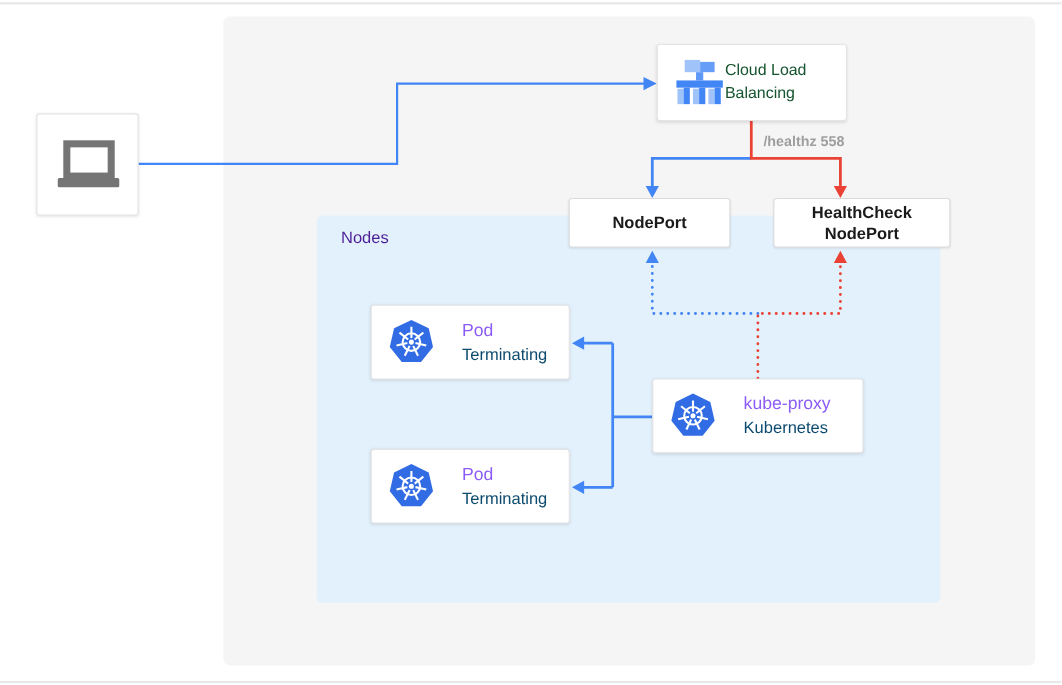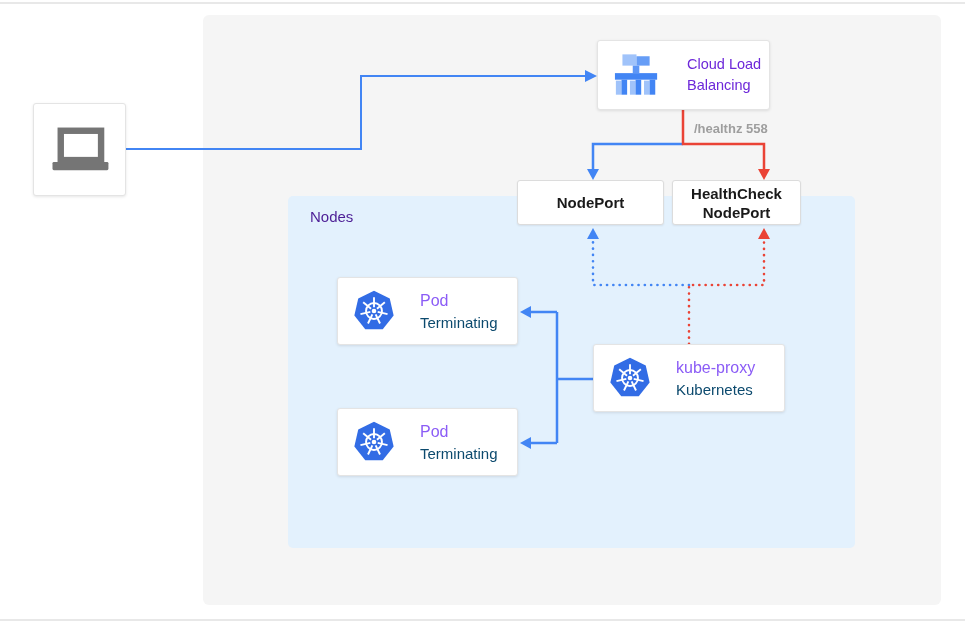--- a/index.html
+++ b/index.html
@@ -69,39 +69,38 @@
     width: 93px; height: 93px;
     justify-content: center;
   }
 
   .clb-card {
     left: 597px; top: 40px;
     width: 173px; height: 70px;
     padding-left: 16px;
   }
   .clb-text {
-    margin-left: 28px;
     width: 90px;
     font-size: 14.5px;
     line-height: 21px;
-    color: #6d28d9;
+    color: #14532d;
   }
 
   .port-card {
     border: 1px solid #dcdcdc;
     box-shadow: 0 1px 2px rgba(0,0,0,0.07);
     justify-content: center;
     text-align: center;
     font-weight: bold;
     font-size: 15px;
     line-height: 19px;
     color: #1a1a1a;
   }
   .nodeport-card { left: 517px; top: 180px; width: 147px; height: 45px; }
-  .healthcheck-card { left: 672px; top: 180px; width: 129px; height: 45px; padding: 0 6px; justify-content: center; }
+  .healthcheck-card { left: 703px; top: 180px; width: 161px; height: 45px; padding: 0 6px; justify-content: center; }
 
   .entity-card { padding-left: 14px; }
   .pod1-card { left: 337px; top: 277px; width: 181px; height: 68px; }
   .pod2-card { left: 337px; top: 408px; width: 181px; height: 68px; }
   .kubeproxy-card { left: 593px; top: 344px; width: 192px; height: 68px; }
 
   .entity-text { margin-left: 24px; }
   .entity-title {
     font-size: 16px;
     line-height: 22px;

